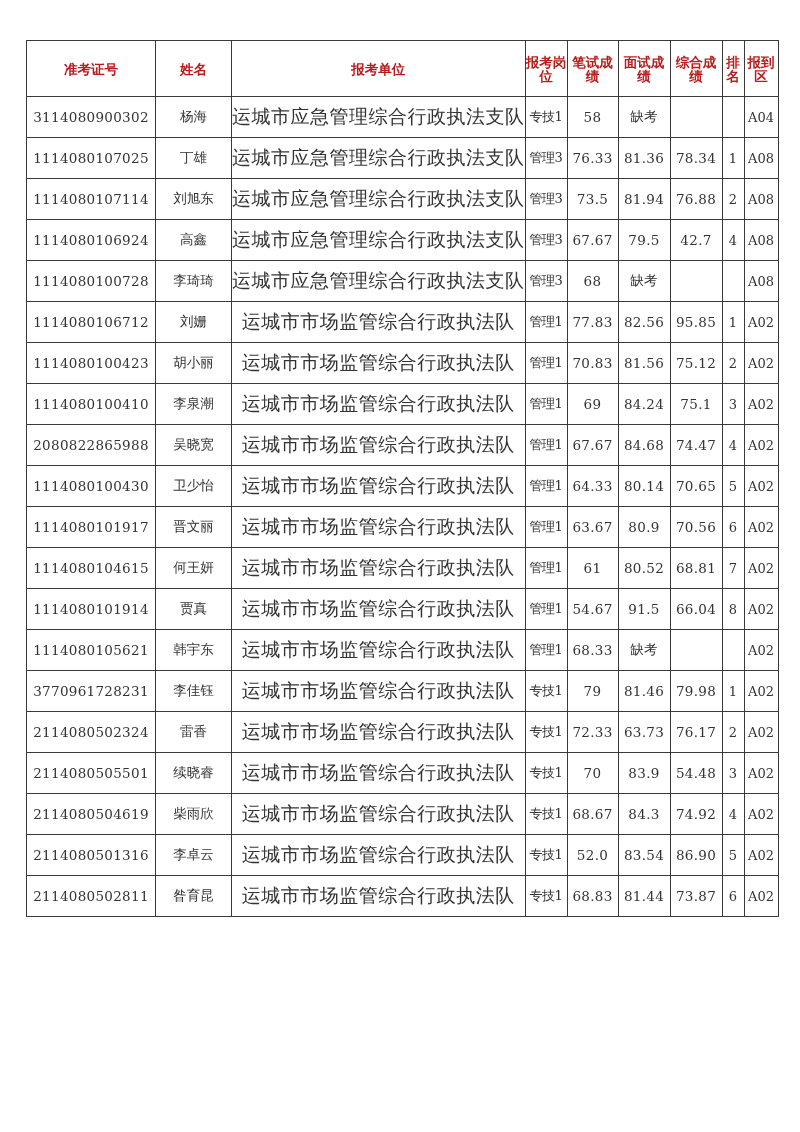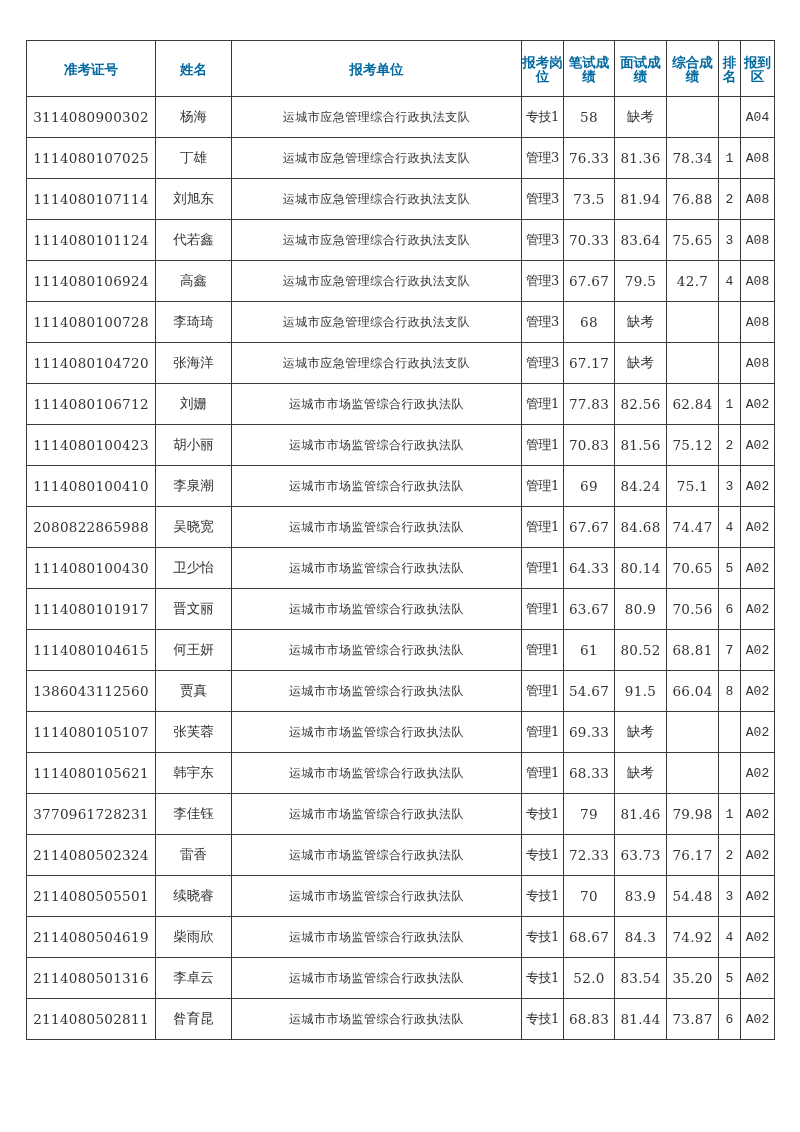--- a/index.html
+++ b/index.html
@@ -10,28 +10,28 @@
     font-family: "DejaVu Serif", "Liberation Serif", serif;
     color: #333333;
   }
   .sheet td, .sheet th {
     border: 1.3px solid #3a3a3a;
     text-align: center; vertical-align: middle;
     padding: 0; overflow: hidden; white-space: nowrap;
   }
   .sheet th {
     height: 55px; font-family: "DejaVu Sans", "Liberation Sans", sans-serif;
-    font-weight: bold; font-size: 13.5px; color: #0369a1; line-height: 14px;
+    font-weight: bold; font-size: 13.5px; color: #b91c1c; line-height: 14px;
   }
   .sheet th.wrap { white-space: normal; word-break: break-all; }
   .sheet td { height: 40px; font-size: 13.5px; }
-  .sheet td.unit { font-size: 12px; letter-spacing: 0.5px; }
+  .sheet td.unit { font-size: 19px; letter-spacing: 0.5px; }
   .sheet td.post { font-size: 13px; letter-spacing: -0.5px; margin-left: 16px; }
   .sheet td.num { font-size: 13.5px; letter-spacing: 0.3px; }
-  .sheet td.sm { font-size: 13px; font-family: Liberation Mono, monospace; }
+  .sheet td.sm { font-size: 13px; }
 </style>
 </head>
 <body>
 
 <table class="sheet">
   <colgroup>
     <col style="width:129px">
       <col style="width:76px">
       <col style="width:290px">
     <col style="width:42px">
@@ -82,31 +82,20 @@
         <td>刘旭东</td>
         <td class="unit">运城市应急管理综合行政执法支队</td>
         <td class="post">管理3</td>
         <td class="num">73.5</td>
         <td class="num">81.94</td>
         <td class="num">76.88</td>
         <td class="sm">2</td>
         <td class="sm">A08</td>
       </tr>
       <tr>
-        <td class="num">1114080101124</td>
-        <td>代若鑫</td>
-        <td class="unit">运城市应急管理综合行政执法支队</td>
-        <td class="post">管理3</td>
-        <td class="num">70.33</td>
-        <td class="num">83.64</td>
-        <td class="num">75.65</td>
-        <td class="sm">3</td>
-        <td class="sm">A08</td>
-      </tr>
-      <tr>
         <td class="num">1114080106924</td>
         <td>高鑫</td>
         <td class="unit">运城市应急管理综合行政执法支队</td>
         <td class="post">管理3</td>
         <td class="num">67.67</td>
         <td class="num">79.5</td>
         <td class="num">42.7</td>
         <td class="sm">4</td>
         <td class="sm">A08</td>
       </tr>
@@ -115,38 +104,27 @@
         <td>李琦琦</td>
         <td class="unit">运城市应急管理综合行政执法支队</td>
         <td class="post">管理3</td>
         <td class="num">68</td>
         <td class="num">缺考</td>
         <td class="num"></td>
         <td class="sm"></td>
         <td class="sm">A08</td>
       </tr>
       <tr>
-        <td class="num">1114080104720</td>
-        <td>张海洋</td>
-        <td class="unit">运城市应急管理综合行政执法支队</td>
-        <td class="post">管理3</td>
-        <td class="num">67.17</td>
-        <td class="num">缺考</td>
-        <td class="num"></td>
-        <td class="sm"></td>
-        <td class="sm">A08</td>
-      </tr>
-      <tr>
         <td class="num">1114080106712</td>
         <td>刘姗</td>
         <td class="unit">运城市市场监管综合行政执法队</td>
         <td class="post">管理1</td>
         <td class="num">77.83</td>
         <td class="num">82.56</td>
-        <td class="num">62.84</td>
+        <td class="num">95.85</td>
         <td class="sm">1</td>
         <td class="sm">A02</td>
       </tr>
       <tr>
         <td class="num">1114080100423</td>
         <td>胡小丽</td>
         <td class="unit">运城市市场监管综合行政执法队</td>
         <td class="post">管理1</td>
         <td class="num">70.83</td>
         <td class="num">81.56</td>
@@ -203,42 +181,31 @@
         <td>何王妍</td>
         <td class="unit">运城市市场监管综合行政执法队</td>
         <td class="post">管理1</td>
         <td class="num">61</td>
         <td class="num">80.52</td>
         <td class="num">68.81</td>
         <td class="sm">7</td>
         <td class="sm">A02</td>
       </tr>
       <tr>
-        <td class="num">1386043112560</td>
+        <td class="num">1114080101914</td>
         <td>贾真</td>
         <td class="unit">运城市市场监管综合行政执法队</td>
         <td class="post">管理1</td>
         <td class="num">54.67</td>
         <td class="num">91.5</td>
         <td class="num">66.04</td>
         <td class="sm">8</td>
         <td class="sm">A02</td>
       </tr>
       <tr>
-        <td class="num">1114080105107</td>
-        <td>张芙蓉</td>
-        <td class="unit">运城市市场监管综合行政执法队</td>
-        <td class="post">管理1</td>
-        <td class="num">69.33</td>
-        <td class="num">缺考</td>
-        <td class="num"></td>
-        <td class="sm"></td>
-        <td class="sm">A02</td>
-      </tr>
-      <tr>
         <td class="num">1114080105621</td>
         <td>韩宇东</td>
         <td class="unit">运城市市场监管综合行政执法队</td>
         <td class="post">管理1</td>
         <td class="num">68.33</td>
         <td class="num">缺考</td>
         <td class="num"></td>
         <td class="sm"></td>
         <td class="sm">A02</td>
       </tr>
@@ -286,21 +253,21 @@
         <td class="sm">4</td>
         <td class="sm">A02</td>
       </tr>
       <tr>
         <td class="num">2114080501316</td>
         <td>李卓云</td>
         <td class="unit">运城市市场监管综合行政执法队</td>
         <td class="post">专技1</td>
         <td class="num">52.0</td>
         <td class="num">83.54</td>
-        <td class="num">35.20</td>
+        <td class="num">86.90</td>
         <td class="sm">5</td>
         <td class="sm">A02</td>
       </tr>
       <tr>
         <td class="num">2114080502811</td>
         <td>昝育昆</td>
         <td class="unit">运城市市场监管综合行政执法队</td>
         <td class="post">专技1</td>
         <td class="num">68.83</td>
         <td class="num">81.44</td>

